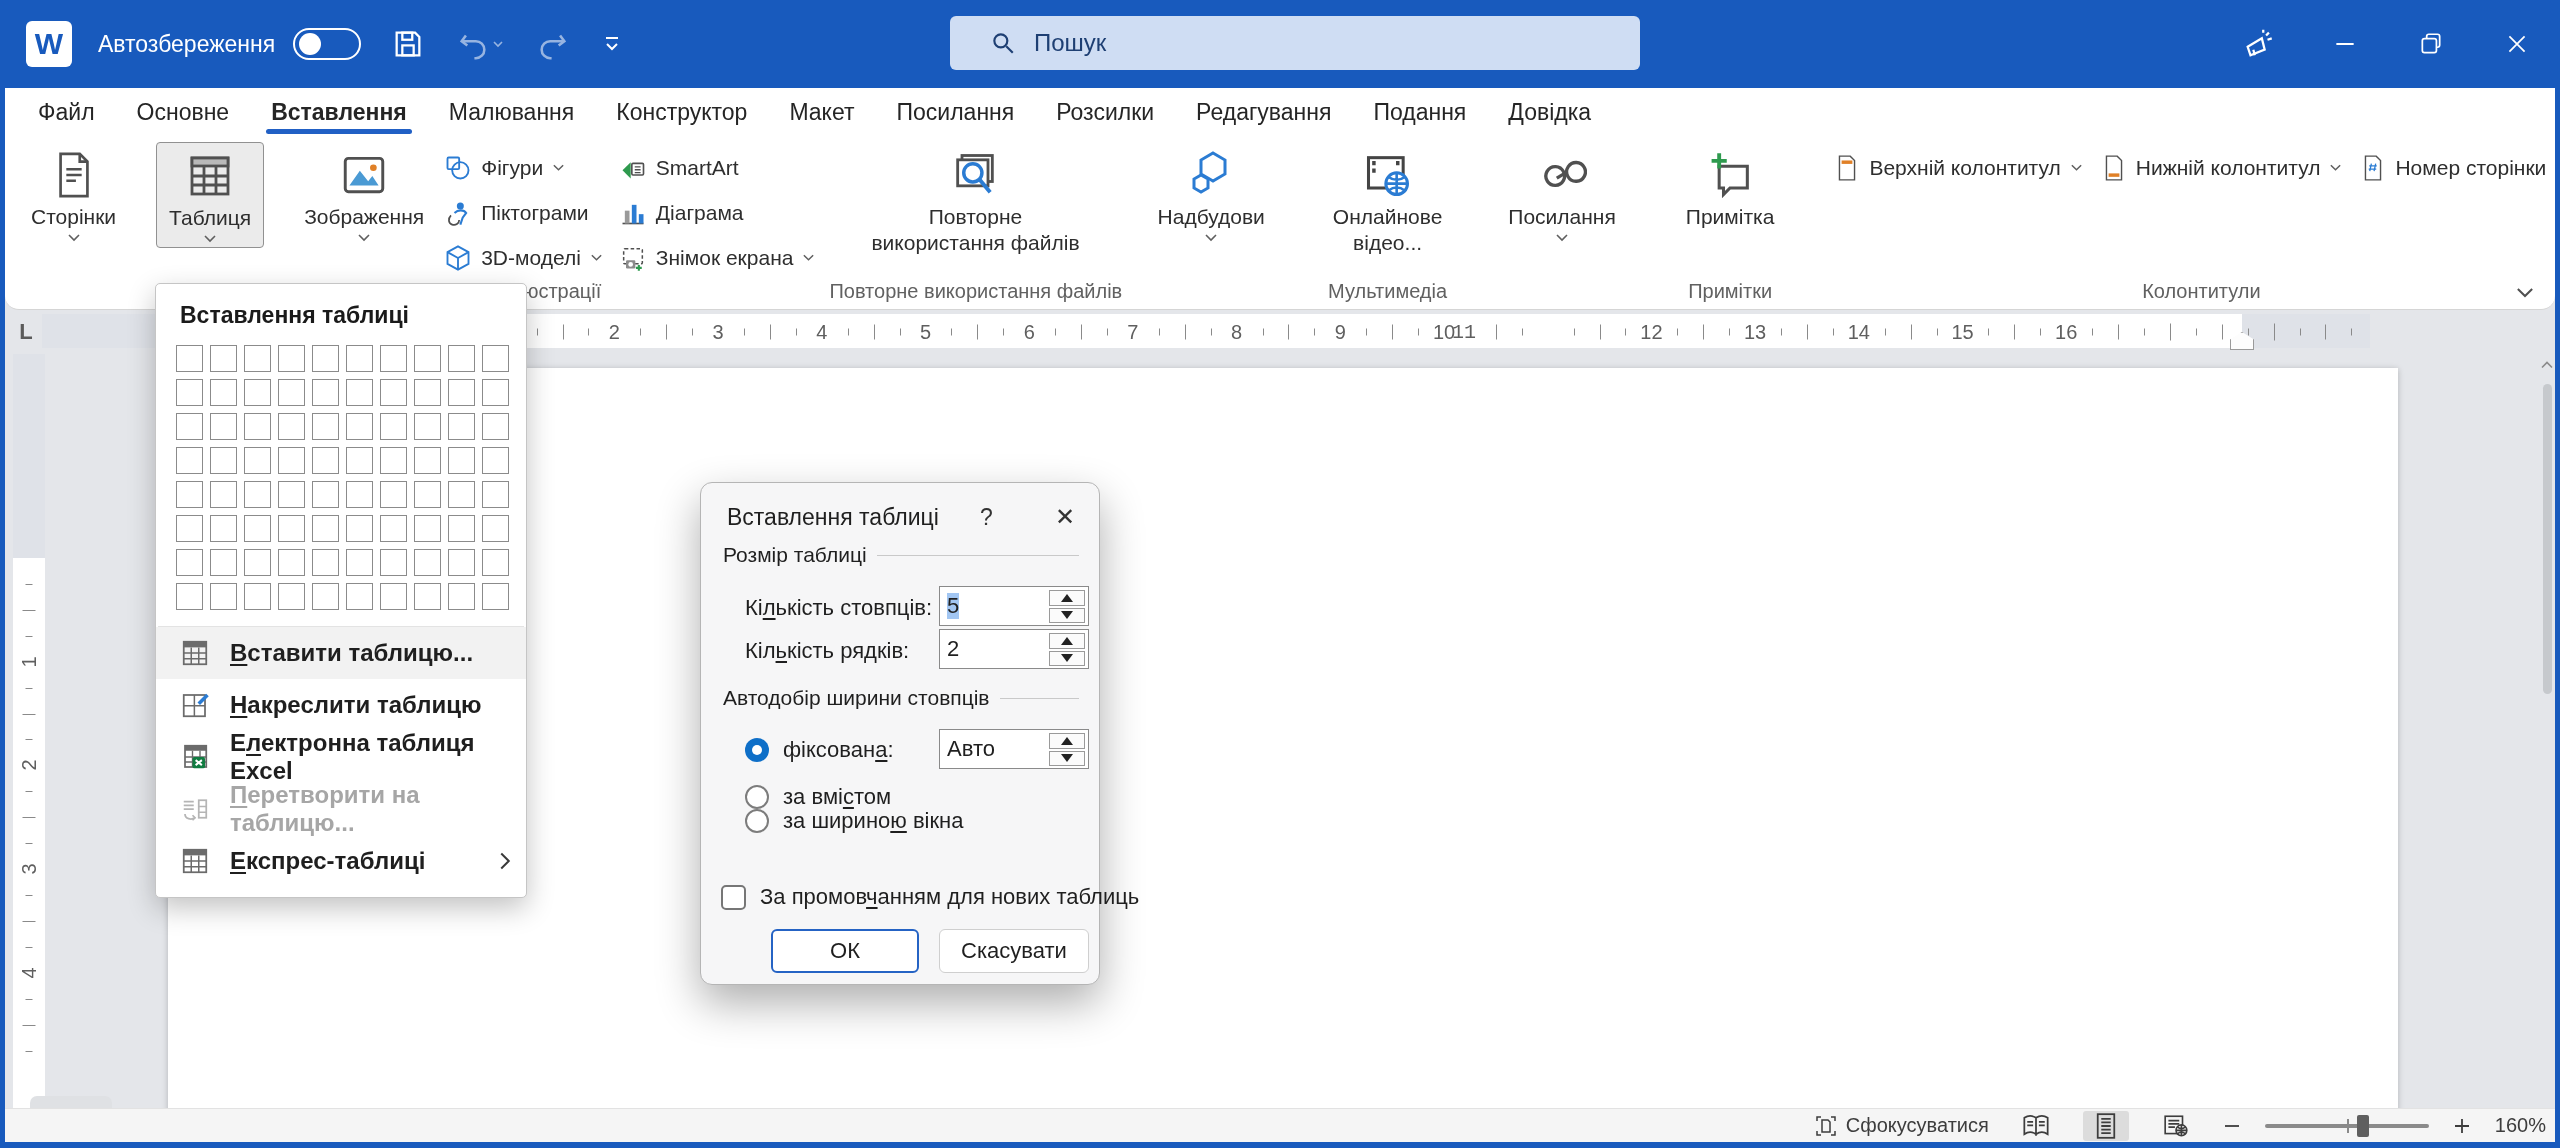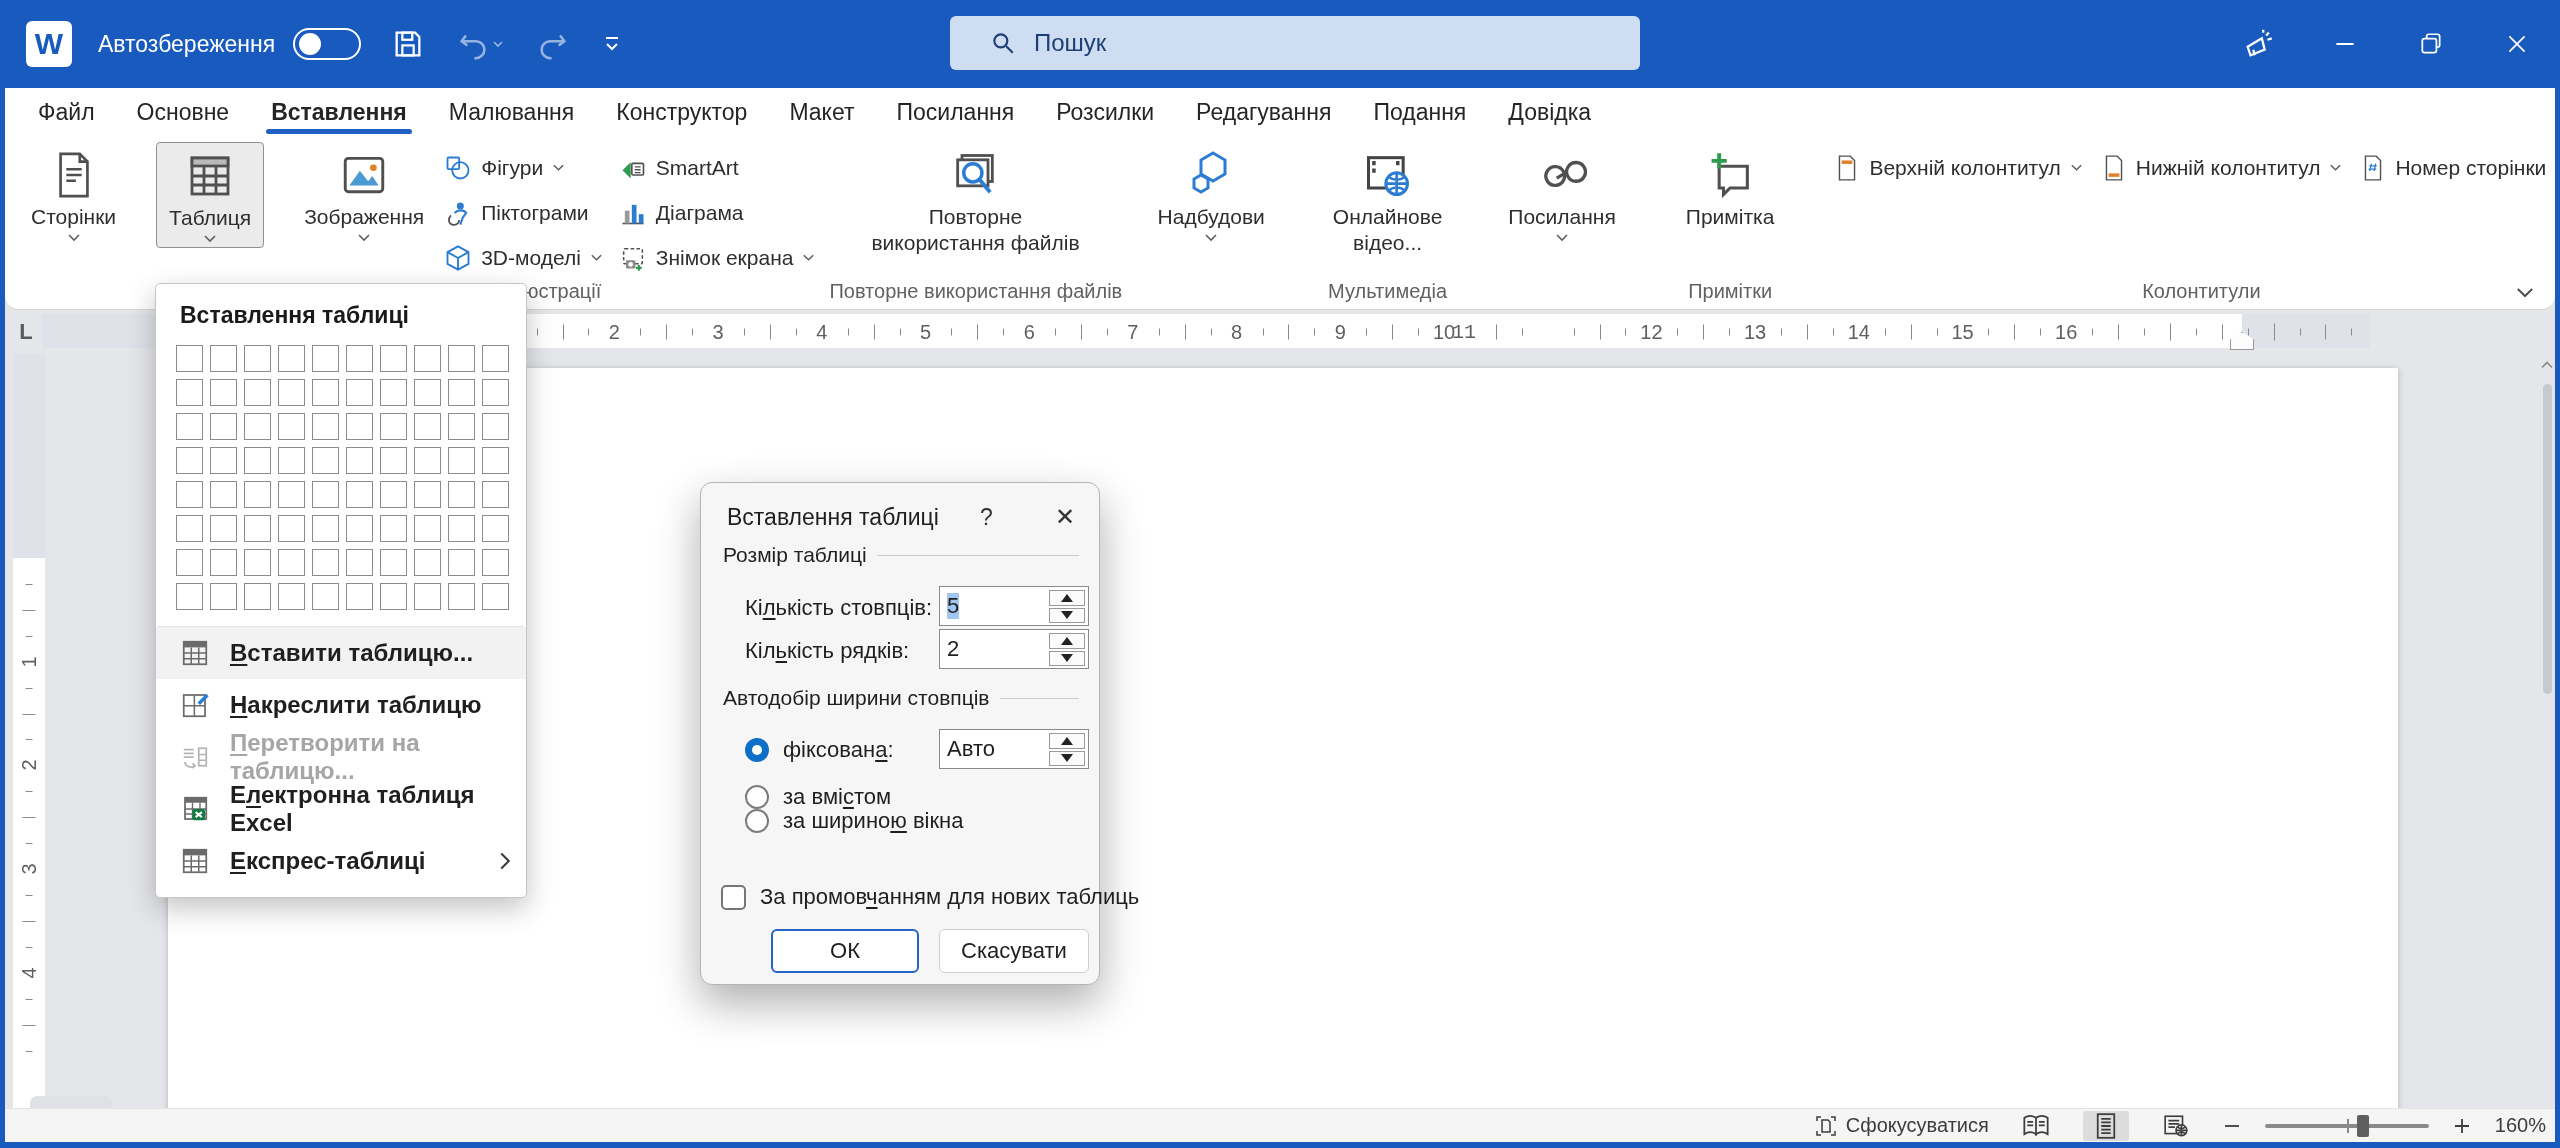--- a/index.html
+++ b/index.html
@@ -809,39 +809,39 @@
       <span class="mlabel"><span></span><span class="ak">В</span><span>ставити таблицю...</span></span>
     </div>
     <div class="titem">
       <svg width="30" height="30" viewBox="0 0 24 24" fill="none">
         <rect x="3" y="4" width="17" height="17" stroke="#6b6b6b" stroke-width="1.4"></rect>
           <path d="M3 12.5 h17 M11.5 4 v17" stroke="#6b6b6b" stroke-width="1.2"></path>
         <path d="M14 10 L21 3 L23 5 L16 12 Z" fill="#2b7cd3"></path>
       </svg>
       <span class="mlabel"><span></span><span class="ak">Н</span><span>акреслити таблицю</span></span>
     </div>
+    <div class="titem">
+      <svg width="30" height="30" viewBox="0 0 24 24" fill="none">
+        <rect x="4" y="3" width="17" height="17" stroke="#6b6b6b" stroke-width="1.4"></rect>
+          <rect x="4" y="3" width="17" height="4" fill="#6b6b6b"></rect>
+        <path d="M10 7 v13 M16 7 v13 M4 12 h17 M4 16 h17" stroke="#6b6b6b" stroke-width="1.1"></path>
+        <rect x="10" y="12" width="10" height="9" rx="1.5" fill="#107c41"></rect>
+        <path d="M12.5 14.5 l5 4 M17.5 14.5 l-5 4" stroke="#fff" stroke-width="1.6"></path>
+      </svg>
+      <span class="mlabel"><span>Е</span><span class="ak">л</span><span>ектронна таблиця Excel</span></span>
+    </div>
     <div class="titem disabled">
       <svg width="30" height="30" viewBox="0 0 24 24" fill="none" stroke="#b5b5b5">
         <path d="M3 6 h8 M3 9 h8 M3 12 h8" stroke-width="1.4"></path>
           <path d="M4 16 c0 4 5 5 8 3" stroke-width="1.4"></path>
           <path d="M10 17 l2 2 -2 2" stroke-width="1.4"></path>
         <rect x="15" y="5" width="6" height="14" stroke-width="1.4"></rect>
           <path d="M15 10 h6 M15 14.5 h6" stroke-width="1.2"></path>
       </svg>
       <span class="mlabel"><span></span><span class="ak">П</span><span>еретворити на таблицю...</span></span>
-    </div>
-    <div class="titem">
-      <svg width="30" height="30" viewBox="0 0 24 24" fill="none">
-        <rect x="4" y="3" width="17" height="17" stroke="#6b6b6b" stroke-width="1.4"></rect>
-          <rect x="4" y="3" width="17" height="4" fill="#6b6b6b"></rect>
-        <path d="M10 7 v13 M16 7 v13 M4 12 h17 M4 16 h17" stroke="#6b6b6b" stroke-width="1.1"></path>
-        <rect x="10" y="12" width="10" height="9" rx="1.5" fill="#107c41"></rect>
-        <path d="M12.5 14.5 l5 4 M17.5 14.5 l-5 4" stroke="#fff" stroke-width="1.6"></path>
-      </svg>
-      <span class="mlabel"><span>Е</span><span class="ak">л</span><span>ектронна таблиця Excel</span></span>
     </div>
     <div class="titem">
       <svg width="30" height="30" viewBox="0 0 24 24" fill="none">
         <rect x="3" y="3" width="18" height="18" stroke="#6b6b6b" stroke-width="1.4"></rect>
           <rect x="3" y="3" width="18" height="4.5" fill="#6b6b6b"></rect>
         <path d="M3 12 h18 M3 16.5 h18 M9 7.5 v13.5 M15 7.5 v13.5" stroke="#6b6b6b" stroke-width="1.2"></path>
       </svg>
       <span class="mlabel"><span></span><span class="ak">Е</span><span>кспрес-таблиці</span></span>
       <svg width="14" height="20" viewBox="0 0 10 16" fill="none" stroke="#3a3a3a" stroke-width="1.6">
           <path d="M2 2 L8 8 L2 14"></path>

